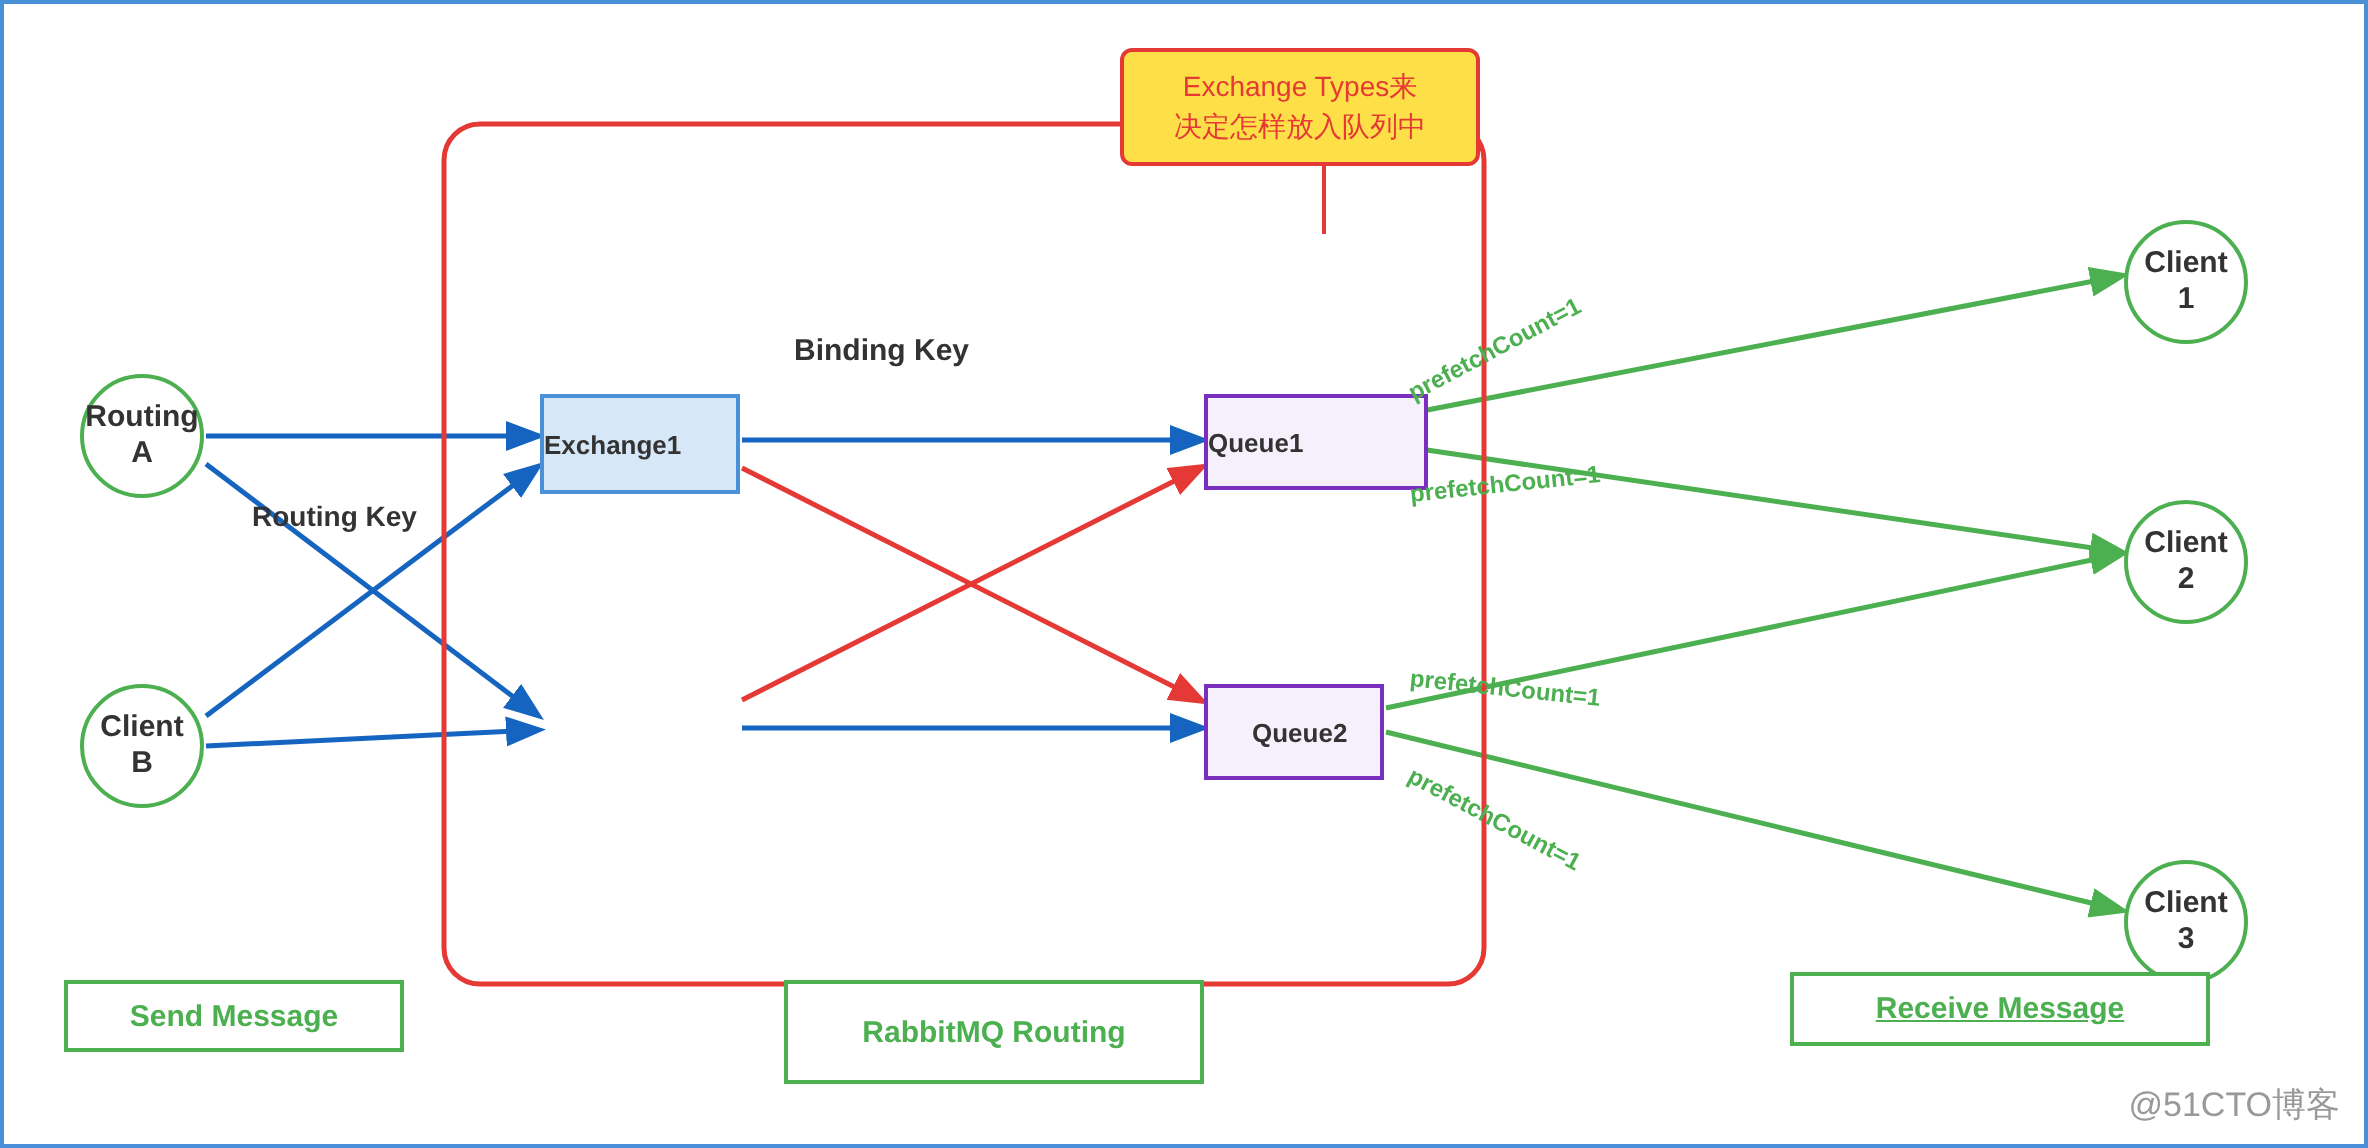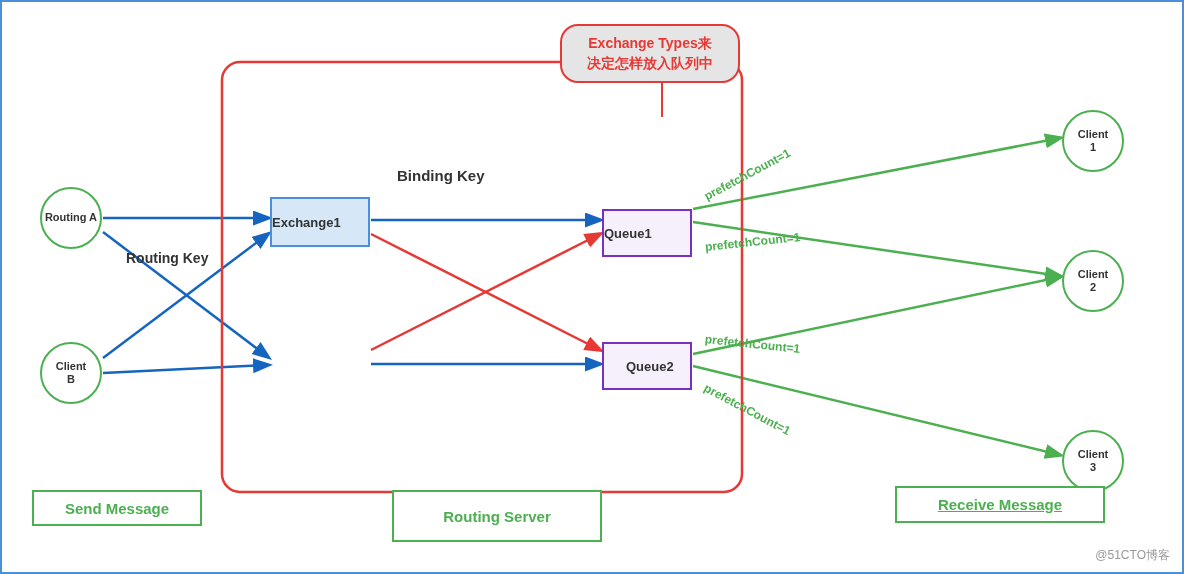--- a/index.html
+++ b/index.html
@@ -26,21 +26,21 @@
       pointer-events: none;
     }
     .node-circle {
       position: absolute;
       border-radius: 50%;
       border: 2.5px solid #4caf50;
       background: #fff;
       display: flex;
       align-items: center;
       justify-content: center;
-      font-size: 11px;
+      font-size: 15px;
       font-weight: bold;
       color: #333;
       text-align: center;
       line-height: 1.2;
     }
     .node-rect {
       position: absolute;
       background: #fff;
       display: flex;
       align-items: center;
@@ -85,34 +85,34 @@
     .prefetch-label {
       position: absolute;
       font-size: 12px;
       font-weight: bold;
       color: #4caf50;
       transform-origin: left center;
     }
     .exchange-types-bubble {
       position: absolute;
       border: 2.5px solid #e53935;
-      border-radius: 18px;
-      background: #e5e5e5;
+      border-radius: 6px;
+      background: #fde047;
       padding: 8px 12px;
       font-size: 14px;
-      font-weight: bold;
+      font-weight: normal;
       color: #e53935;
       text-align: center;
       line-height: 1.4;
     }
     .watermark {
       position: absolute;
       bottom: 8px;
       right: 12px;
-      font-size: 12px;
+      font-size: 17px;
       color: #999;
     }
   </style>
 </head>
 <body>
 
 <div id="diagram">
   <svg id="arrows">
 
     <defs>
@@ -166,21 +166,21 @@
 
   <div class="node-circle" style="left:38px; top:340px; width:62px; height:62px;">
     <span>Client<br>B</span>
   </div>
 
   <div class="node-rect exchange-rect" style="left:268px; top:195px; width:100px; height:50px;">
     <span>Exchange1</span>
   </div>
 
 
-  <div class="node-rect queue-rect" style="left:600px; top:207px; width:90px; height:48px;">
+  <div class="node-rect queue-rect" style="left:600px; top:195px; width:112px; height:48px;">
     <span>Queue1</span>
   </div>
 
   <div class="node-rect queue-rect" style="left:600px; top:340px; width:90px; height:48px;padding-left:22px;">
     <span>Queue2</span>
   </div>
 
   <div class="node-circle" style="left:1060px; top:108px; width:62px; height:62px;">
     <span>Client<br>1</span>
   </div>
@@ -215,21 +215,21 @@
     <span>prefetchCount=1</span>
   </div>
   <div class="prefetch-label" style="left:703px; top:378px; transform: rotate(28deg);">
     <span>prefetchCount=1</span>
   </div>
 
   <div class="label-box" style="left:30px; top:488px; width:170px; height:36px;">
     <span>Send Message</span>
   </div>
   <div class="label-box" style="left:390px; top:488px; width:210px; height:52px;">
-    <span>Routing Server</span>
+    <span>RabbitMQ Routing</span>
   </div>
   <div class="label-box" style="left:893px; top:484px; width:210px; height:37px;text-decoration:underline;">
     <span>Receive Message</span>
   </div>
 
   <div class="watermark">
     <span>@51CTO博客</span>
   </div>
 </div>
 

